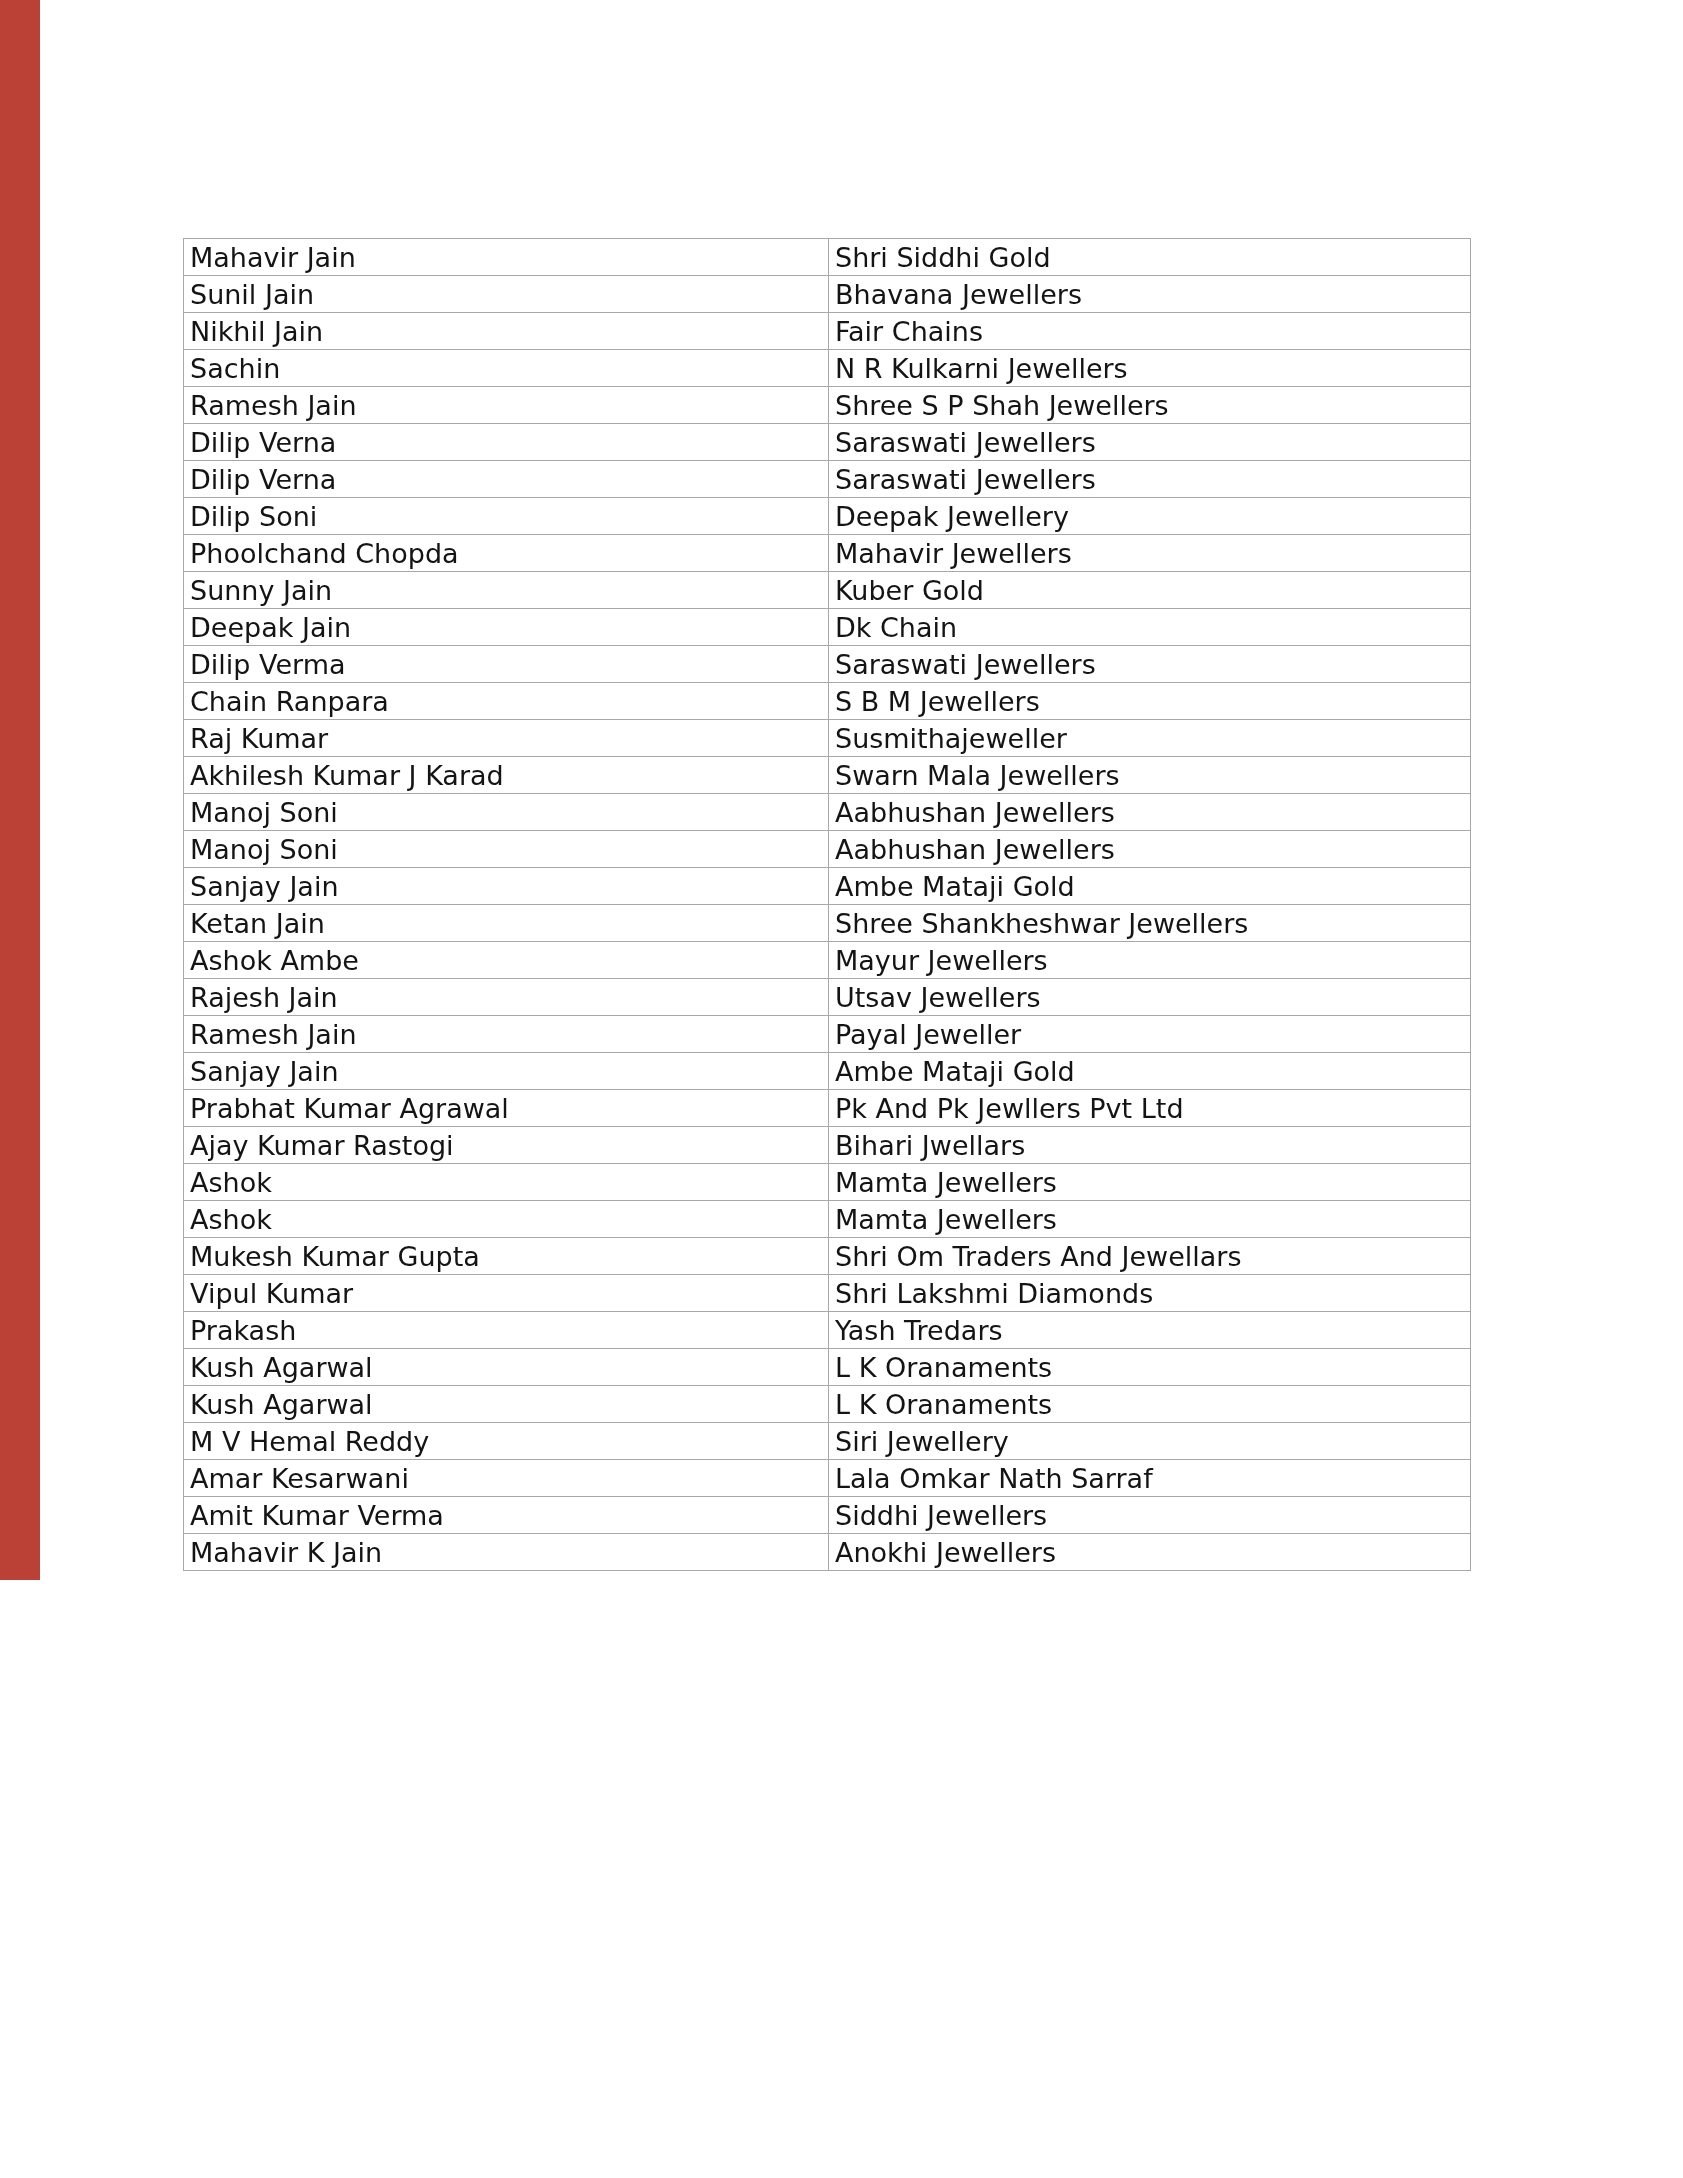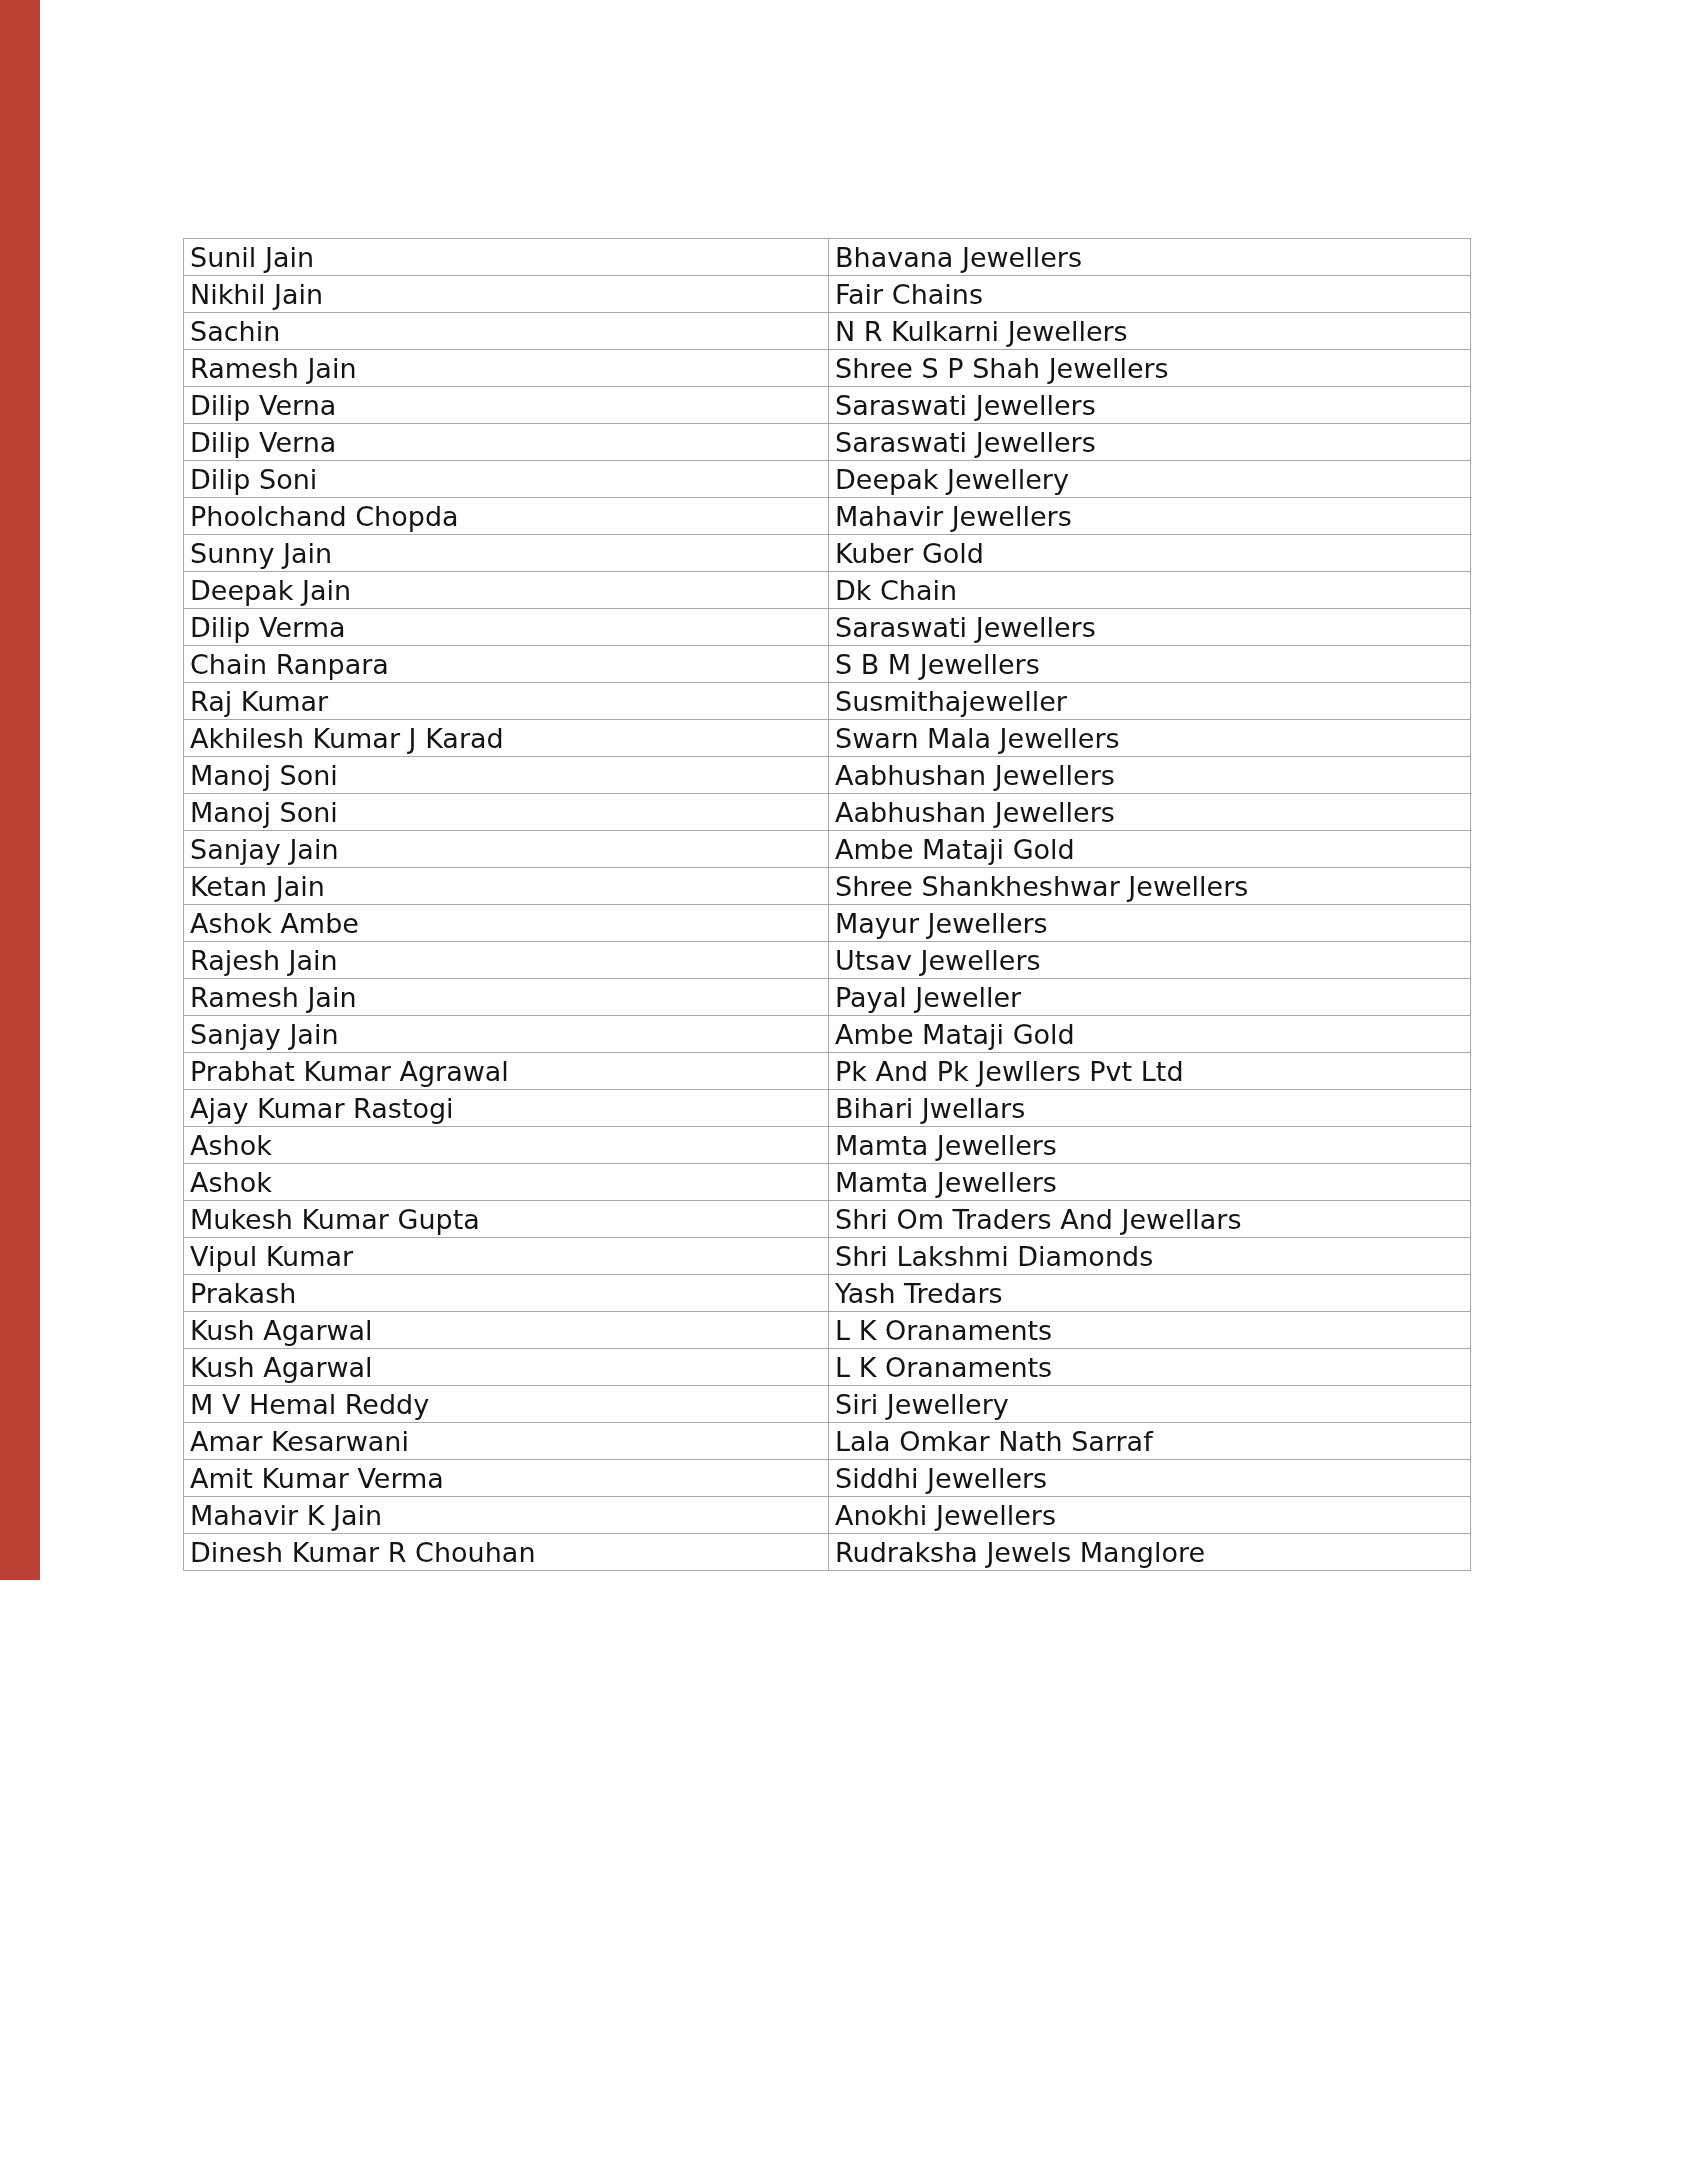--- a/index.html
+++ b/index.html
@@ -48,20 +48,24 @@
 
 <div class="left-strip" style="background: rgb(187, 65, 54);"></div>
 
 <table class="jewellers">
   <colgroup>
     <col style="width: 645px;">
     <col style="width: 642px;">
   </colgroup>
   <tbody>
 
+  <tr>
+        <td>Mahavir Jain</td>
+        <td>Shri Siddhi Gold</td>
+      </tr>
       <tr>
         <td>Sunil Jain</td>
         <td>Bhavana Jewellers</td>
       </tr>
       <tr>
         <td>Nikhil Jain</td>
         <td>Fair Chains</td>
       </tr>
       <tr>
         <td>Sachin</td>
@@ -188,19 +192,15 @@
         <td>Lala Omkar Nath Sarraf</td>
       </tr>
       <tr>
         <td>Amit Kumar Verma</td>
         <td>Siddhi Jewellers</td>
       </tr>
       <tr>
         <td>Mahavir K Jain</td>
         <td>Anokhi Jewellers</td>
       </tr>
-      <tr>
-        <td>Dinesh Kumar R Chouhan</td>
-        <td>Rudraksha Jewels Manglore</td>
-      </tr>
     </tbody>
 </table>
 
 
 </body></html>

